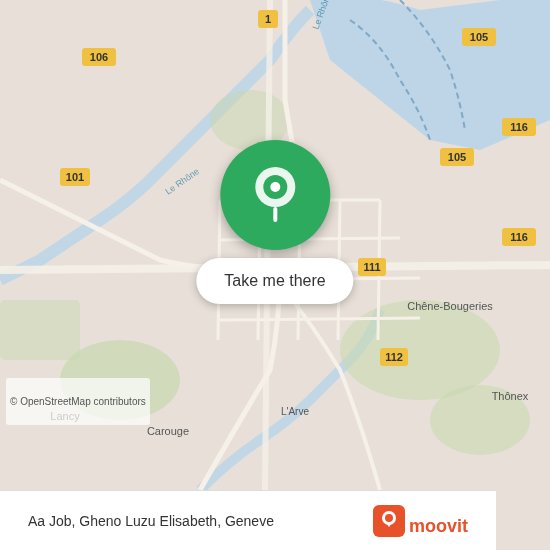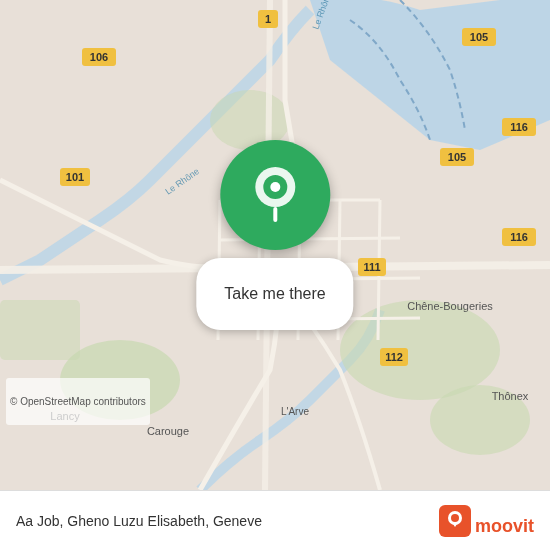--- a/index.html
+++ b/index.html
@@ -25,27 +25,27 @@
       position: absolute;
       top: 0; left: 0;
       width: 100%; height: 100%;
     }
 
     
     #info-bar {
       position: absolute;
       bottom: 0;
       left: 0;
-      width: 550px;
+      width: 496px;
       height: 60px;
       background: white;
       display: flex;
       align-items: center;
       justify-content: space-between;
-      padding: 0 16px;
+      padding: 0 28px;
       border-top: 1px solid #ddd;
     }
 
     #location-text {
       font-size: 14px;
       color: #333;
       font-weight: 400;
     }
 
     #moovit-logo {
@@ -80,21 +80,21 @@
       align-items: center;
       justify-content: center;
       box-shadow: 0 4px 12px rgba(0,0,0,0.3);
     }
 
     #take-me-btn {
       margin-top: 8px;
       background: white;
       border: none;
       border-radius: 24px;
-      padding: 27px 28px;
+      padding: 14px 28px;
       font-size: 16px;
       font-weight: 500;
       color: #333;
       box-shadow: 0 2px 8px rgba(0,0,0,0.25);
       cursor: pointer;
       white-space: nowrap;
     }
 
     
     #osm-attr {

